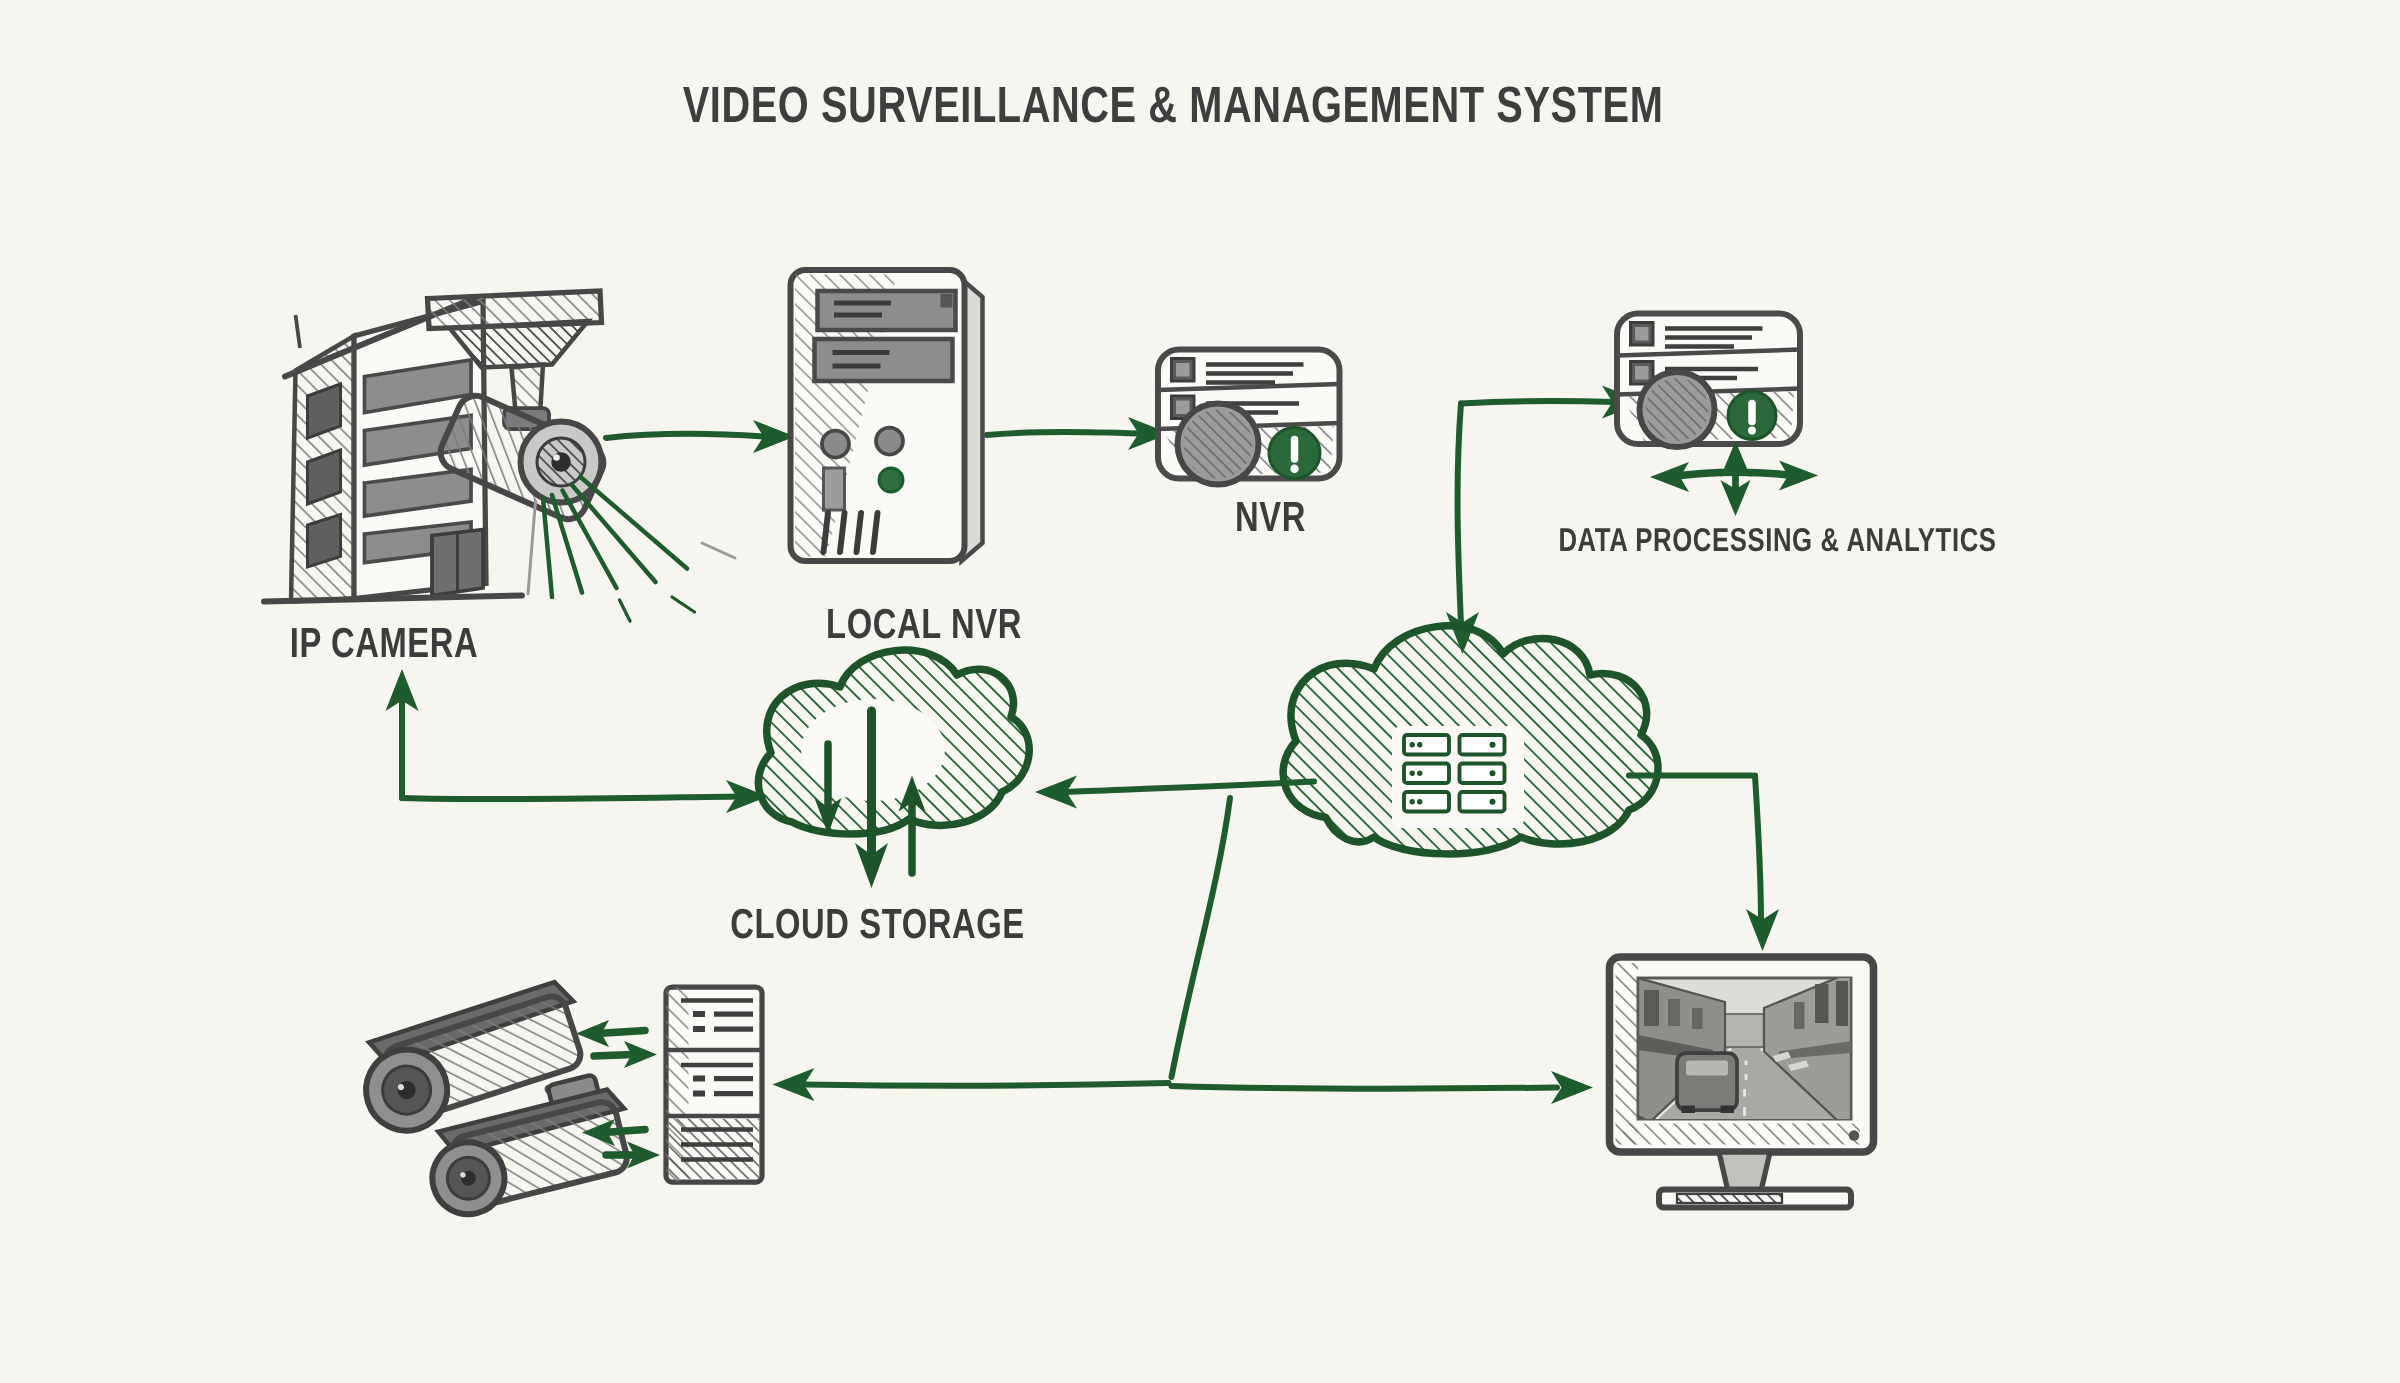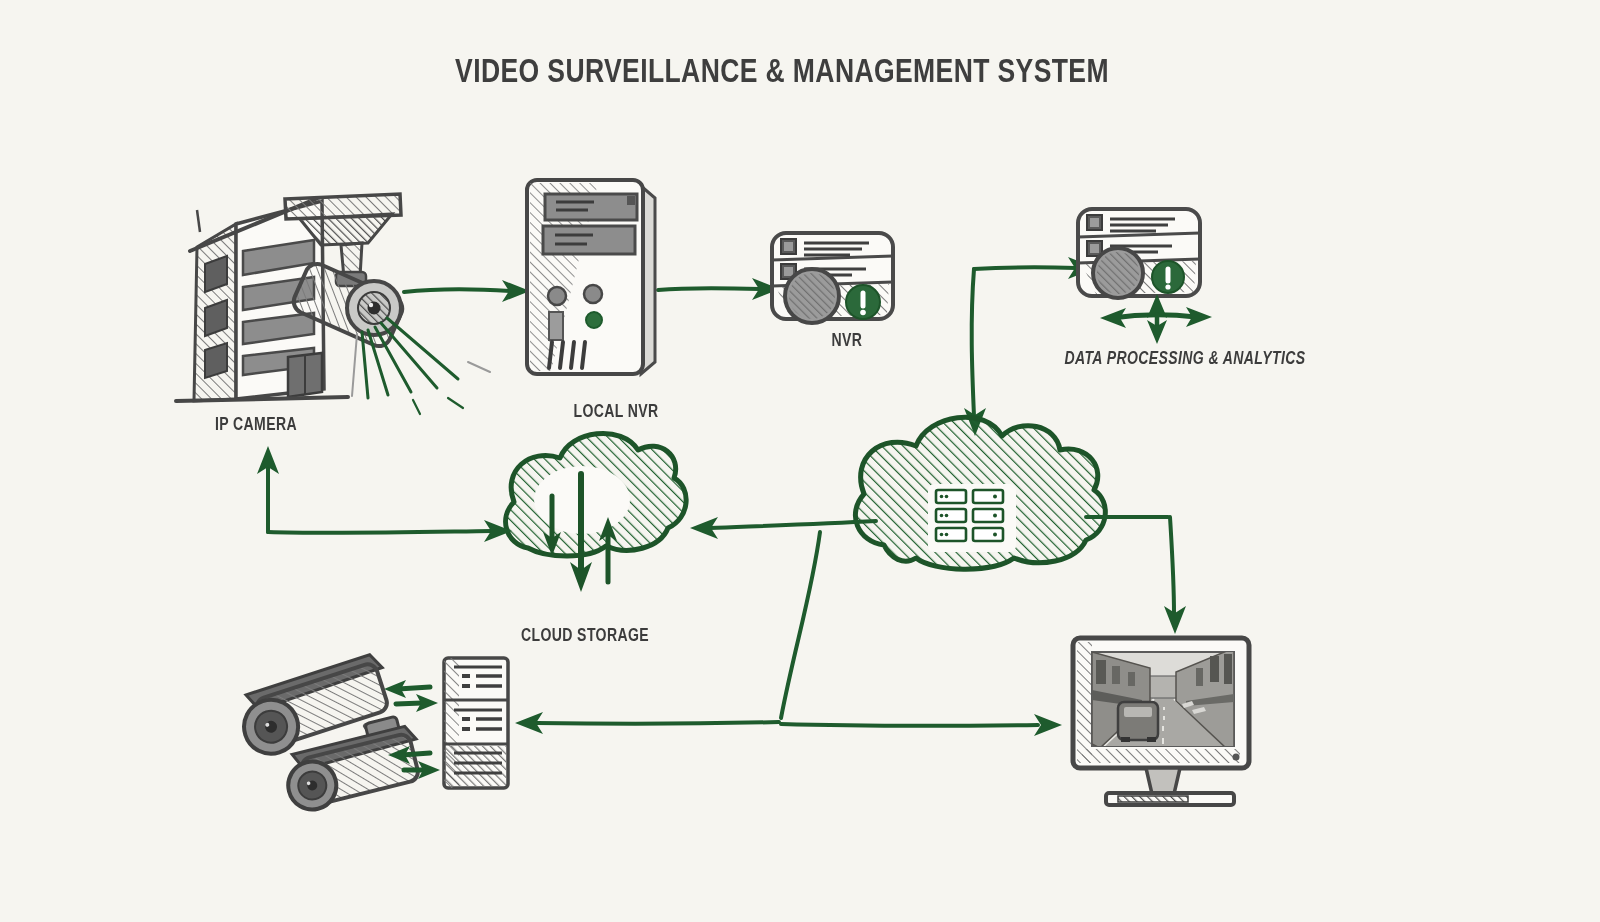--- a/index.html
+++ b/index.html
@@ -8,22 +8,22 @@
     background:#f6f5f0;
     font-family:"Liberation Sans","DejaVu Sans",sans-serif;
   }
   #sketch{position:absolute;left:0;top:0;}
   .lbl{
     position:absolute;transform:translateX(-50%);
     font-weight:700;color:#3c3c3c;text-align:center;white-space:nowrap;line-height:1;
   }
   .lbl>span{display:inline-block;transform:scaleX(0.78);transform-origin:50% 50%;letter-spacing:0.5px;}
   .title{font-size:34px;color:#3e3e3e;}
-  .node{font-size:18px;}
-  .node-sm{font-size:18px;font-style:italic;}
+  .node{font-size:28px;}
+  .node-sm{font-size:22px;}
 </style>
 </head>
 <body>
 
 <div id="stage">
 
 <svg id="sketch" width="1600" height="922" viewBox="0 0 1600 922">
   <defs>
     <pattern id="hg" width="7" height="7" patternUnits="userSpaceOnUse" patternTransform="rotate(-45)">
       <line x1="0" y1="0" x2="0" y2="7" stroke="#7b7b7b" stroke-width="2"></line>
@@ -315,19 +315,19 @@
 </div>
 
 <div class="lbl node" style="left:847px;top:331px;">
   <span>NVR</span>
 </div>
 
 <div class="lbl node-sm" style="left:1185px;top:349px;">
   <span>DATA PROCESSING &amp; ANALYTICS</span>
 </div>
 
-<div class="lbl node" style="left:585px;top:602px;margin-top:24px;">
+<div class="lbl node" style="left:585px;top:602px;">
   <span>CLOUD STORAGE</span>
 </div>
 
 
 
 </div>
 
 </body></html>

